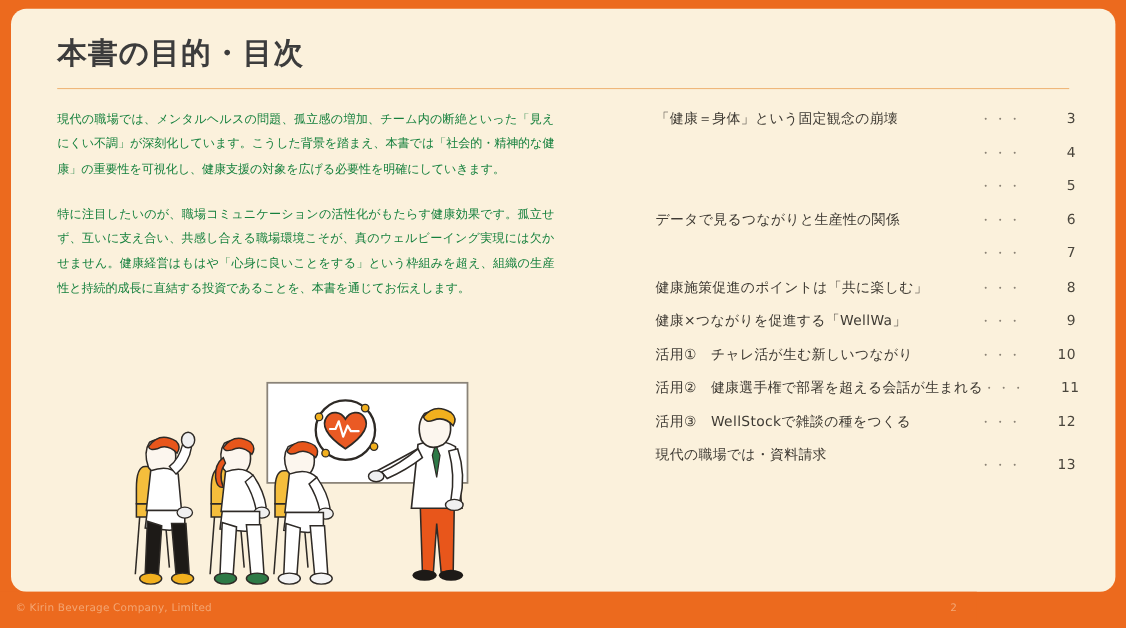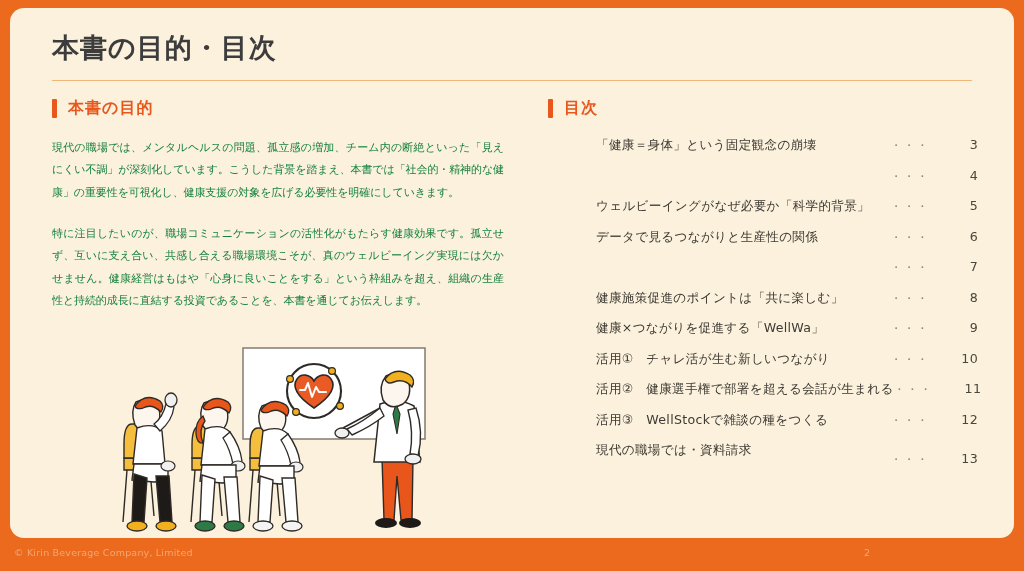--- a/index.html
+++ b/index.html
@@ -135,47 +135,38 @@
 <body>
 
 <div id="slide">
 
   <div id="card">
 
     <div id="page-title">本書の目的・目次</div>
     <div id="title-rule"></div>
 
     <div id="col-left">
-      <div class="sec-head">
-        <span class="sec-bar"></span>
-        <span class="sec-title">本書の目的</span>
-      </div>
       <p class="para">現代の職場では、メンタルヘルスの問題、孤立感の増加、チーム内の断絶といった「見えにくい不調」が深刻化しています。こうした背景を踏まえ、本書では「社会的・精神的な健康」の重要性を可視化し、健康支援の対象を広げる必要性を明確にしていきます。</p>
       <p class="para">特に注目したいのが、職場コミュニケーションの活性化がもたらす健康効果です。孤立せず、互いに支え合い、共感し合える職場環境こそが、真のウェルビーイング実現には欠かせません。健康経営はもはや「心身に良いことをする」という枠組みを超え、組織の生産性と持続的成長に直結する投資であることを、本書を通じてお伝えします。</p>
     </div>
 
     <div id="col-right">
-      <div class="sec-head">
-        <span class="sec-bar"></span>
-        <span class="sec-title">目次</span>
-      </div>
       <div id="toc">
           <div class="toc-row">
             <span class="toc-label">「健康＝身体」という固定観念の崩壊</span>
             <span class="toc-gap"></span>
             <span class="toc-dots">・・・</span>
             <span class="toc-page">3</span>
           </div>
           <div class="toc-row">
             <span class="toc-gap"></span>
             <span class="toc-dots">・・・</span>
             <span class="toc-page">4</span>
           </div>
           <div class="toc-row">
-            <span class="toc-label">ウェルビーイングがなぜ必要か「科学的背景」</span>
             <span class="toc-gap"></span>
             <span class="toc-dots">・・・</span>
             <span class="toc-page">5</span>
           </div>
           <div class="toc-row">
             <span class="toc-label">データで見るつながりと生産性の関係</span>
             <span class="toc-gap"></span>
             <span class="toc-dots">・・・</span>
             <span class="toc-page">6</span>
           </div>

